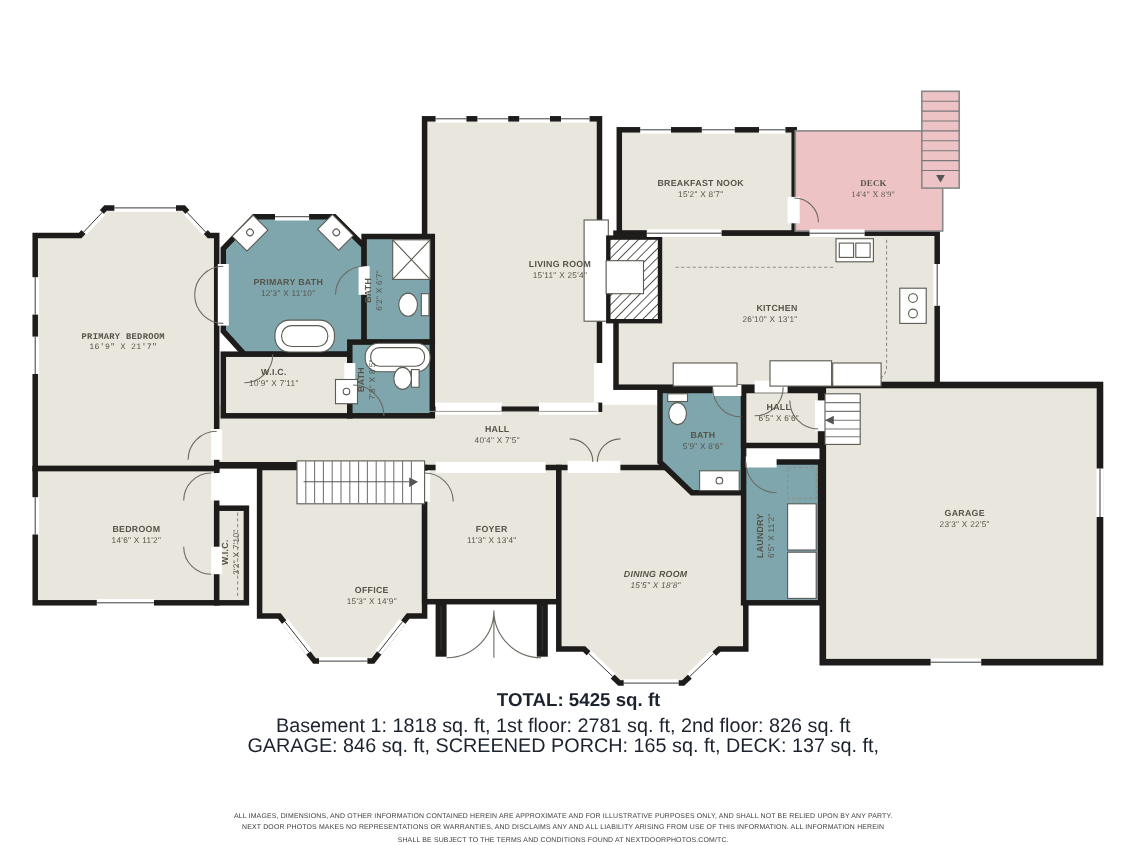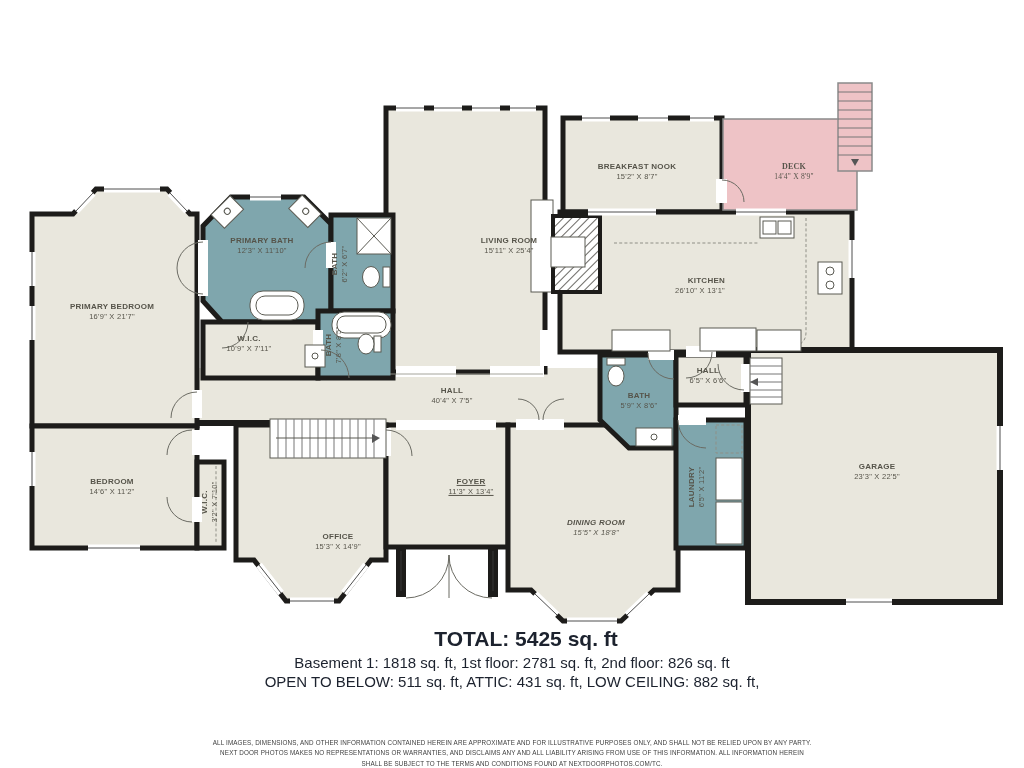--- a/index.html
+++ b/index.html
@@ -19,22 +19,22 @@
   .thin{fill:none;stroke:#5a5a52;stroke-width:1;}
   .tread{stroke:#777;stroke-width:1;}
   .dash{fill:none;stroke:#8f8f86;stroke-width:1;stroke-dasharray:3 2.2;}
   .arc{fill:none;stroke:#6b6b63;stroke-width:1;}
   .rlabel{position:absolute;transform:translate(-50%,-50%);text-align:center;color:#56544a;
           white-space:nowrap;line-height:1.3;letter-spacing:.25px;}
   .rlabel .rname{display:block;font-size:8px;font-weight:700;}
   .rlabel .rdims{display:block;font-size:7.5px;font-weight:400;}
   .rlabel.vert{transform:translate(-50%,-50%) rotate(-90deg);}
   .summary{position:absolute;left:0;right:0;top:627px;text-align:center;color:#1c222e;}
-  .summary .total{font-size:21px;font-weight:700;margin-bottom:3px;padding-left:28px;}
-  .summary .sline{font-size:15px;line-height:18.5px;}
+  .summary .total{font-size:17px;font-weight:700;margin-bottom:3px;padding-left:28px;}
+  .summary .sline{font-size:18px;line-height:18.5px;}
   .disclaimer{position:absolute;left:0;right:0;top:738px;text-align:center;color:#3d3d3d;
               font-size:6.3px;line-height:1.65;letter-spacing:.15px;}
 </style>
 </head>
 <body>
 
 <div class="stage">
 
 <svg width="1024" height="625" viewBox="0 0 1024 625">
   <defs>
@@ -259,25 +259,25 @@
     <path d="M321,350 A28,28 0 0 1 349,378"></path>
     <path d="M248,322 A26,26 0 0 1 222,348"></path>
     <path d="M331,242 A26,26 0 0 0 305,268"></path>
     <path d="M722,180 A22,22 0 0 1 744,202"></path>
   </g>
 
   <line x1="390" y1="374" x2="543" y2="374" stroke="#9a9a90" stroke-width="0.9"></line>
   <line class="dash" x1="216" y1="466" x2="216" y2="544"></line>
 </svg>
 
-<div class="rlabel" style="left:112px;top:312px;">
+<div class="rlabel" style="left:112px;top:312px;font-family:Liberation Mono, monospace;">
   <span class="rname">PRIMARY BEDROOM</span>
   <span class="rdims">16'9" X 21'7"</span>
 </div>
-<div class="rlabel" style="left:262px;top:246px;">
+<div class="rlabel" style="left:262px;top:262px;">
   <span class="rname">PRIMARY BATH</span>
   <span class="rdims">12'3" X 11'10"</span>
 </div>
 <div class="rlabel vert" style="left:340px;top:264px;">
   <span class="rname">BATH</span>
   <span class="rdims">6'2" X 6'7"</span>
 </div>
 <div class="rlabel" style="left:249px;top:344px;">
   <span class="rname">W.I.C.</span>
   <span class="rdims">10'9" X 7'11"</span>
@@ -311,49 +311,49 @@
   <span class="rdims">5'9" X 8'6"</span>
 </div>
 <div class="rlabel" style="left:708px;top:376px;">
   <span class="rname">HALL</span>
   <span class="rdims">6'5" X 6'6"</span>
 </div>
 <div class="rlabel vert" style="left:697px;top:487px;">
   <span class="rname">LAUNDRY</span>
   <span class="rdims">6'5" X 11'2"</span>
 </div>
-<div class="rlabel" style="left:112px;top:487px;">
+<div class="rlabel" style="left:124px;top:487px;">
   <span class="rname">BEDROOM</span>
   <span class="rdims">14'6" X 11'2"</span>
 </div>
 <div class="rlabel vert" style="left:210px;top:502px;">
   <span class="rname">W.I.C.</span>
   <span class="rdims">3'2" X 7'10"</span>
 </div>
 <div class="rlabel" style="left:312px;top:542px;margin-left:26px;">
   <span class="rname">OFFICE</span>
   <span class="rdims">15'3" X 14'9"</span>
 </div>
-<div class="rlabel" style="left:471px;top:487px;text-decoration:underline;">
+<div class="rlabel" style="left:447px;top:487px;">
   <span class="rname">FOYER</span>
   <span class="rdims">11'3" X 13'4"</span>
 </div>
 <div class="rlabel" style="left:596px;top:528px;font-style:italic;">
   <span class="rname">DINING ROOM</span>
   <span class="rdims">15'5" X 18'8"</span>
 </div>
 <div class="rlabel" style="left:877px;top:472px;">
   <span class="rname">GARAGE</span>
   <span class="rdims">23'3" X 22'5"</span>
 </div>
 
 <div class="summary">
   <div class="total">TOTAL: 5425 sq. ft</div>
   <div class="sline">Basement 1: 1818 sq. ft, 1st floor: 2781 sq. ft, 2nd floor: 826 sq. ft</div>
-  <div class="sline">OPEN TO BELOW: 511 sq. ft, ATTIC: 431 sq. ft, LOW CEILING: 882 sq. ft,</div>
+  <div class="sline">GARAGE: 846 sq. ft, SCREENED PORCH: 165 sq. ft, DECK: 137 sq. ft,</div>
 </div>
 
 <div class="disclaimer">
   <div>ALL IMAGES, DIMENSIONS, AND OTHER INFORMATION CONTAINED HEREIN ARE APPROXIMATE AND FOR ILLUSTRATIVE PURPOSES ONLY, AND SHALL NOT BE RELIED UPON BY ANY PARTY.</div>
   <div>NEXT DOOR PHOTOS MAKES NO REPRESENTATIONS OR WARRANTIES, AND DISCLAIMS ANY AND ALL LIABILITY ARISING FROM USE OF THIS INFORMATION. ALL INFORMATION HEREIN</div>
   <div>SHALL BE SUBJECT TO THE TERMS AND CONDITIONS FOUND AT NEXTDOORPHOTOS.COM/TC.</div>
 </div>
 
 </div>
 

